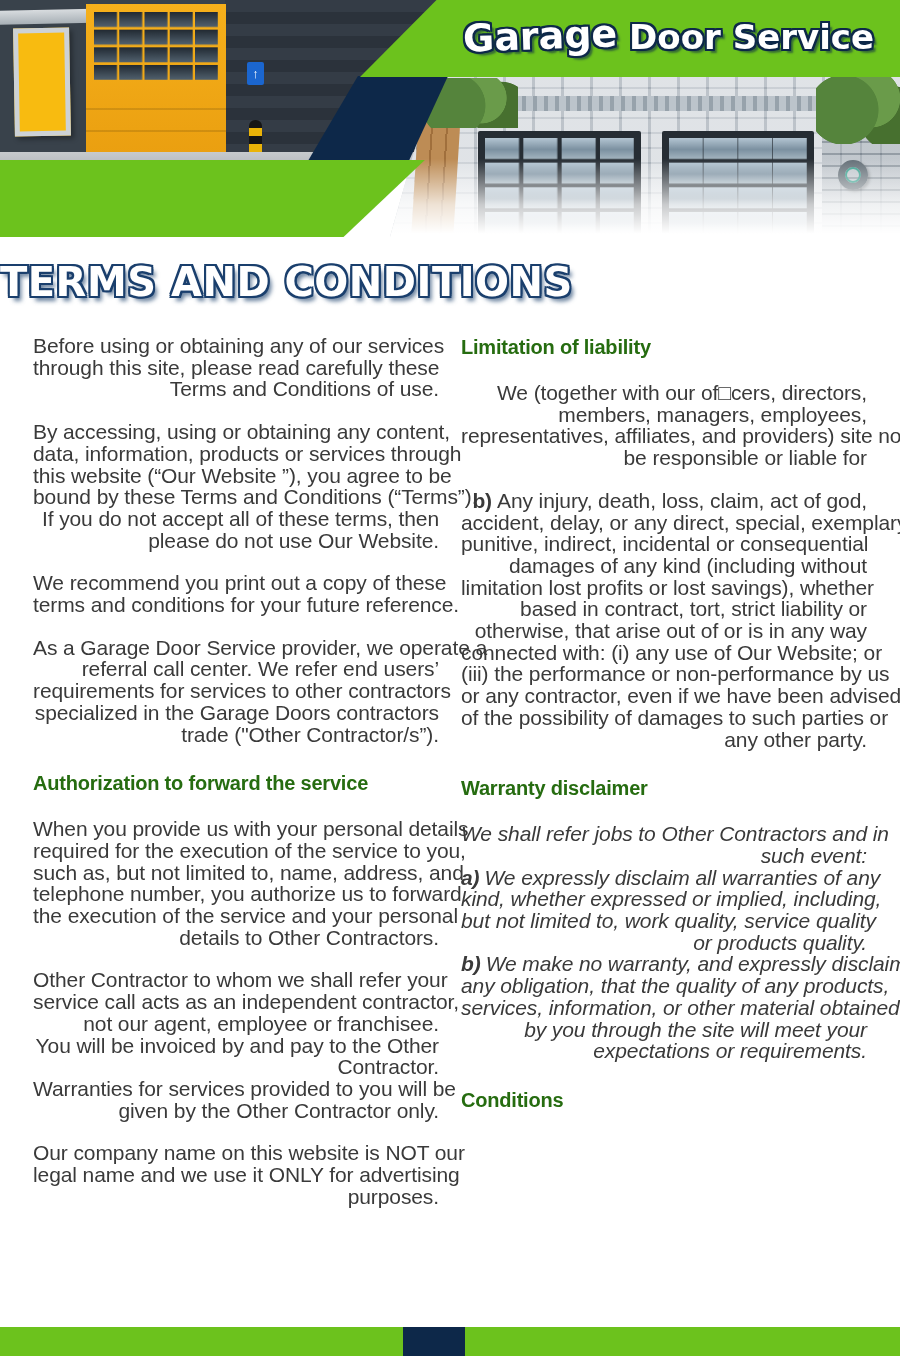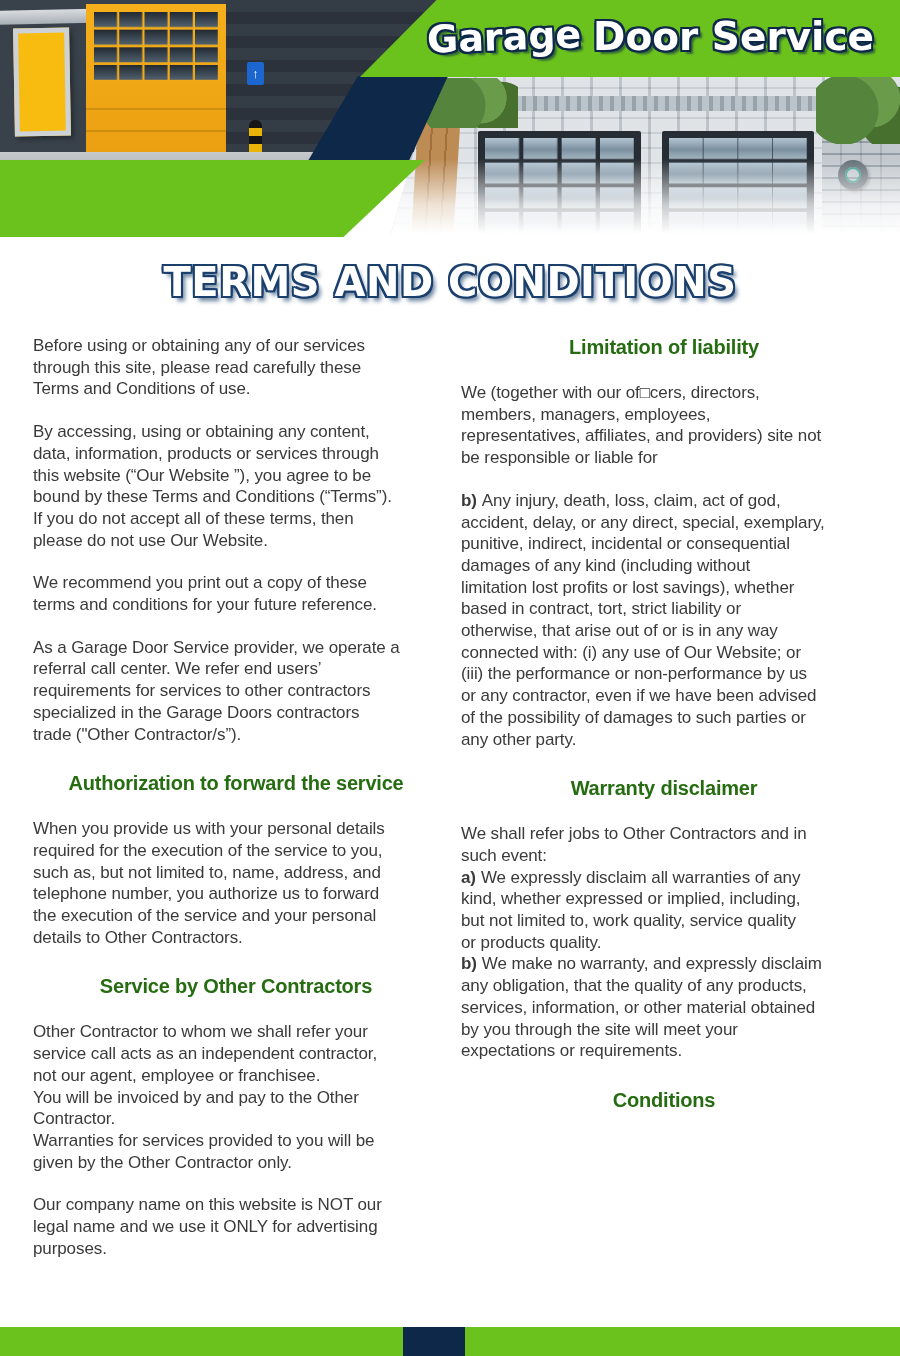--- a/index.html
+++ b/index.html
@@ -78,37 +78,37 @@
         filter:drop-shadow(3px -3px 0 #fff);}
 
   
   .brand{position:absolute; right:26px; top:14px; white-space:nowrap; text-align:center; color:#fff;
         font-family:"DejaVu Sans",sans-serif; font-weight:bold;}
   .brand span{display:inline-block;
         text-shadow:-2px -2px 0 var(--navy),2px -2px 0 var(--navy),-2px 2px 0 var(--navy),2px 2px 0 var(--navy),
                     -2px 0 0 var(--navy),2px 0 0 var(--navy),0 -2px 0 var(--navy),0 2px 0 var(--navy),
                     4px 4px 2px rgba(13,40,73,.55);}
   .b1{font-size:38px; transform:rotate(-2deg); margin-right:12px;}
-  .b2{font-size:39px;}
-
-  
-  h1.page-title{margin:20px 0 0; text-align:center; font-family:"DejaVu Sans",sans-serif;
+  .b2{font-size:34px;}
+
+  
+  h1.page-title{margin:20px 0 0; text-align:left; font-family:"DejaVu Sans",sans-serif;
         font-size:40px; line-height:1.25; font-weight:bold; color:#fff; letter-spacing:.5px;
         text-shadow:-2px -2px 0 #1a3f6d,2px -2px 0 #1a3f6d,-2px 2px 0 #1a3f6d,2px 2px 0 #1a3f6d,
                     -2px 0 0 #1a3f6d,2px 0 0 #1a3f6d,0 -2px 0 #1a3f6d,0 2px 0 #1a3f6d,
                     4px 5px 4px rgba(70,100,135,.8);}
 
   
   .content{display:grid; grid-template-columns:1fr 1fr; column-gap:22px; padding:0 33px; margin-top:28px;}
   .col{min-width:0;}
   .col > :first-child{margin-top:0;}
-  p.body, .seg{white-space:pre; font-size:17px; line-height:21.7px; color:var(--text); letter-spacing:-.1px;}
+  p.body, .seg{white-space:pre; font-size:21px; line-height:21.7px; color:var(--text); letter-spacing:-.1px;text-align:right;}
   p.body{margin:0 0 21px;}
-  .pgroup{margin:0 0 21px;}
-  h2.sec{color:var(--heading-green); font-size:20px; line-height:24px; margin:26px 0 23px; letter-spacing:-.2px; font-weight:bold;text-align:center;}
+  .pgroup{margin:0 0 21px;font-style:italic;}
+  h2.sec{color:var(--heading-green); font-size:20px; line-height:24px; margin:26px 0 23px; letter-spacing:-.2px; font-weight:bold;}
   .seg b{margin-right:5px; color:var(--text);}
 
   
   .footer{position:absolute; left:0; right:0; bottom:0; height:29px; background:var(--green);}
   .footer-accent{position:absolute; left:403px; top:0; width:62px; height:100%; background:var(--navy);}
 </style>
 </head>
 <body>
 
 <div class="page">
@@ -174,21 +174,20 @@
 trade ("Other Contractor/s”).</p>
 
       <h2 class="sec">Authorization to forward the service</h2>
       <p class="body">When you provide us with your personal details
 required for the execution of the service to you,
 such as, but not limited to, name, address, and
 telephone number, you authorize us to forward
 the execution of the service and your personal
 details to Other Contractors.</p>
 
-      <h2 class="sec">Service by Other Contractors</h2>
       <p class="body">Other Contractor to whom we shall refer your
 service call acts as an independent contractor,
 not our agent, employee or franchisee.
 You will be invoiced by and pay to the Other
 Contractor.
 Warranties for services provided to you will be
 given by the Other Contractor only.</p>
       <p class="body">Our company name on this website is NOT our
 legal name and we use it ONLY for advertising
 purposes.</p>

